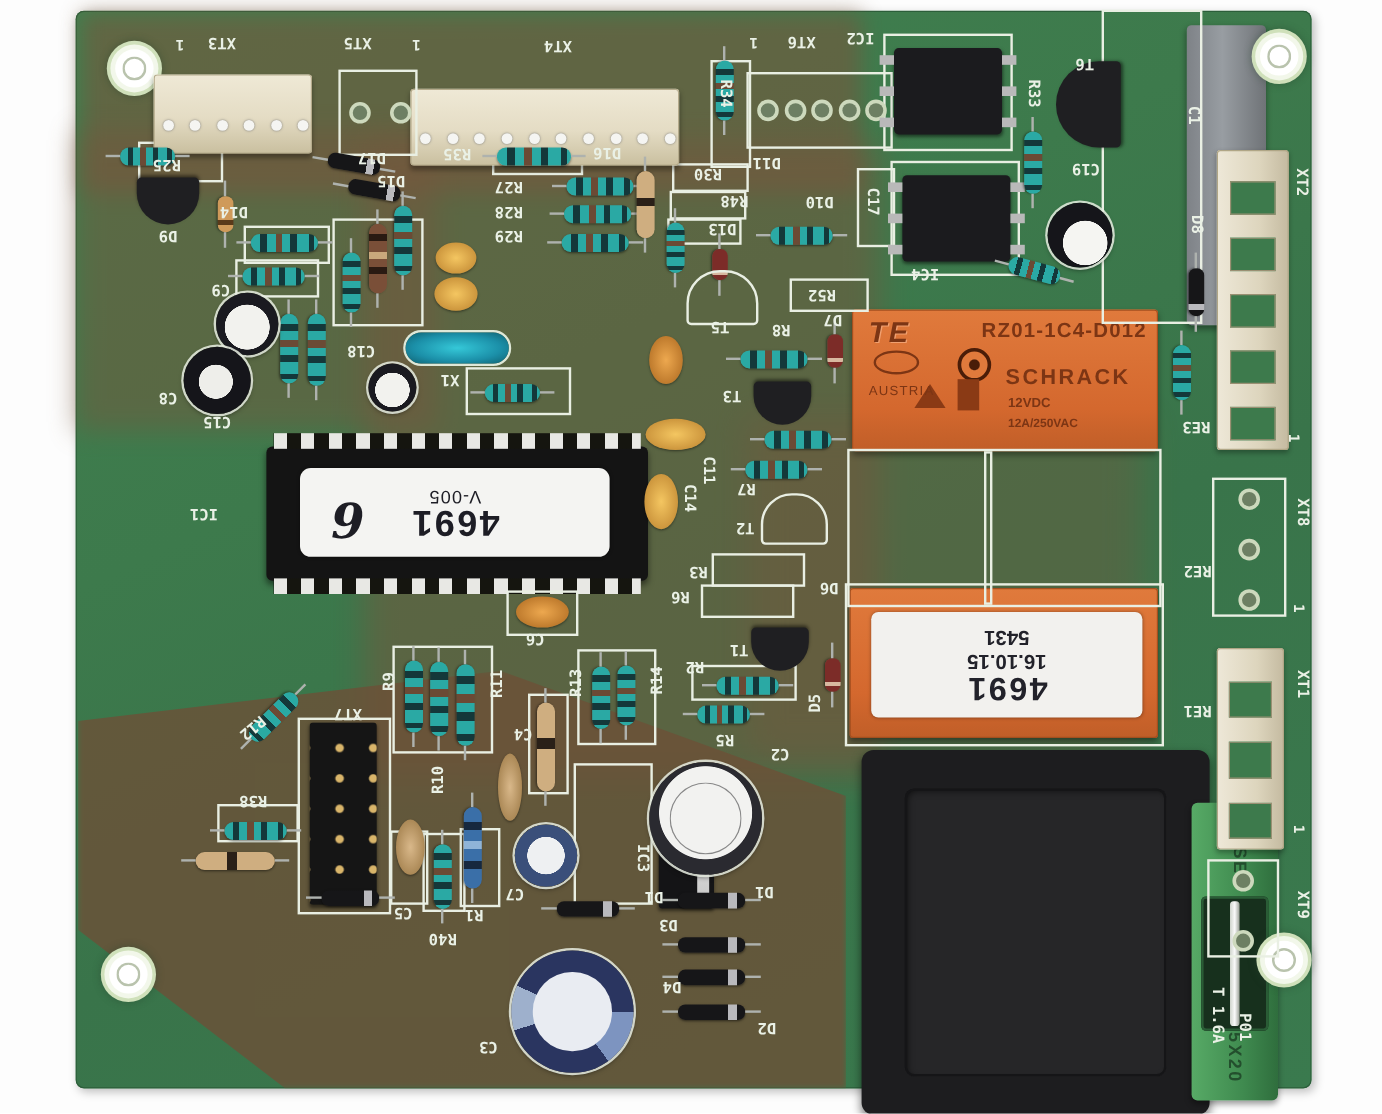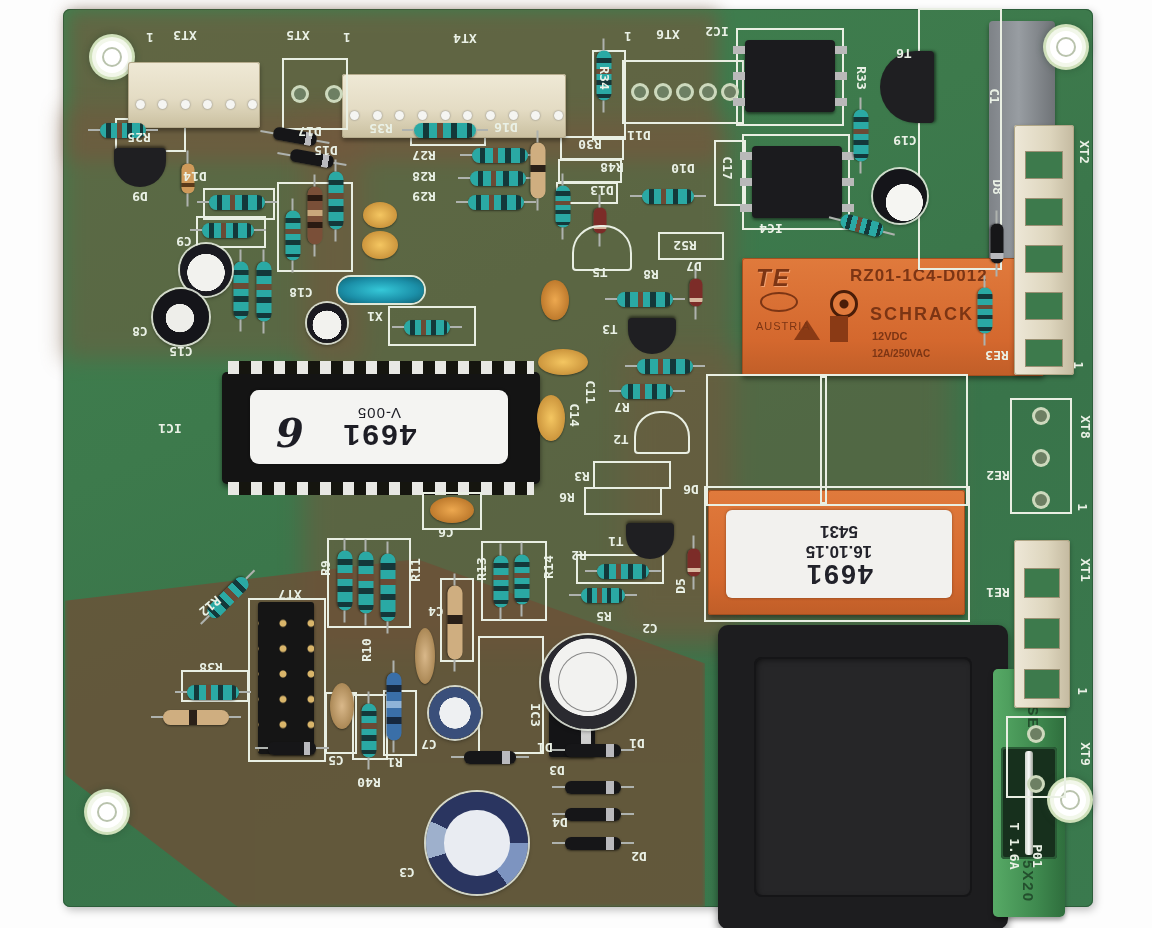--- a/index.html
+++ b/index.html
@@ -97,21 +97,21 @@
 
     <div class="pour" style="left:5px;top:2px;width:650px;height:150px;filter:blur(9px);"></div>
     <div class="pour" style="left:0px;top:100px;width:300px;height:250px;filter:blur(11px);opacity:.5;"></div>
     <div class="pour" style="left:240px;top:110px;width:430px;height:530px;filter:blur(13px);opacity:.55;"></div>
     <div class="pour" style="left:560px;top:340px;width:330px;height:280px;filter:blur(14px);opacity:.4;"></div>
     <div class="pour" style="left:2px;top:550px;width:640px;height:348px;opacity:.8;background:#6d5138;
                 clip-path:polygon(0 12%,55% 0,100% 30%,100% 100%,27% 100%,0 62%);filter:blur(2px);"></div>
 
     <div id="c1"></div>
 
-    <div id="re3" class="relay" style="left:647px;top:249px;width:302px;height:118px;margin-left:32px;">
+    <div id="re3" class="relay" style="left:647px;top:249px;width:255px;height:118px;">
       <span class="te">TE</span>
       <span class="pn">RZ01-1C4-D012</span>
       <span class="cert-oval"></span>
       <span class="cert-bull"></span>
       <span class="cert-tri"></span>
       <span class="cert-sq"></span>
       <span class="brand">SCHRACK</span>
       <span class="volt">12VDC</span>
       <span class="amp">12A/250VAC</span>
       <span class="country">AUSTRIA</span>

